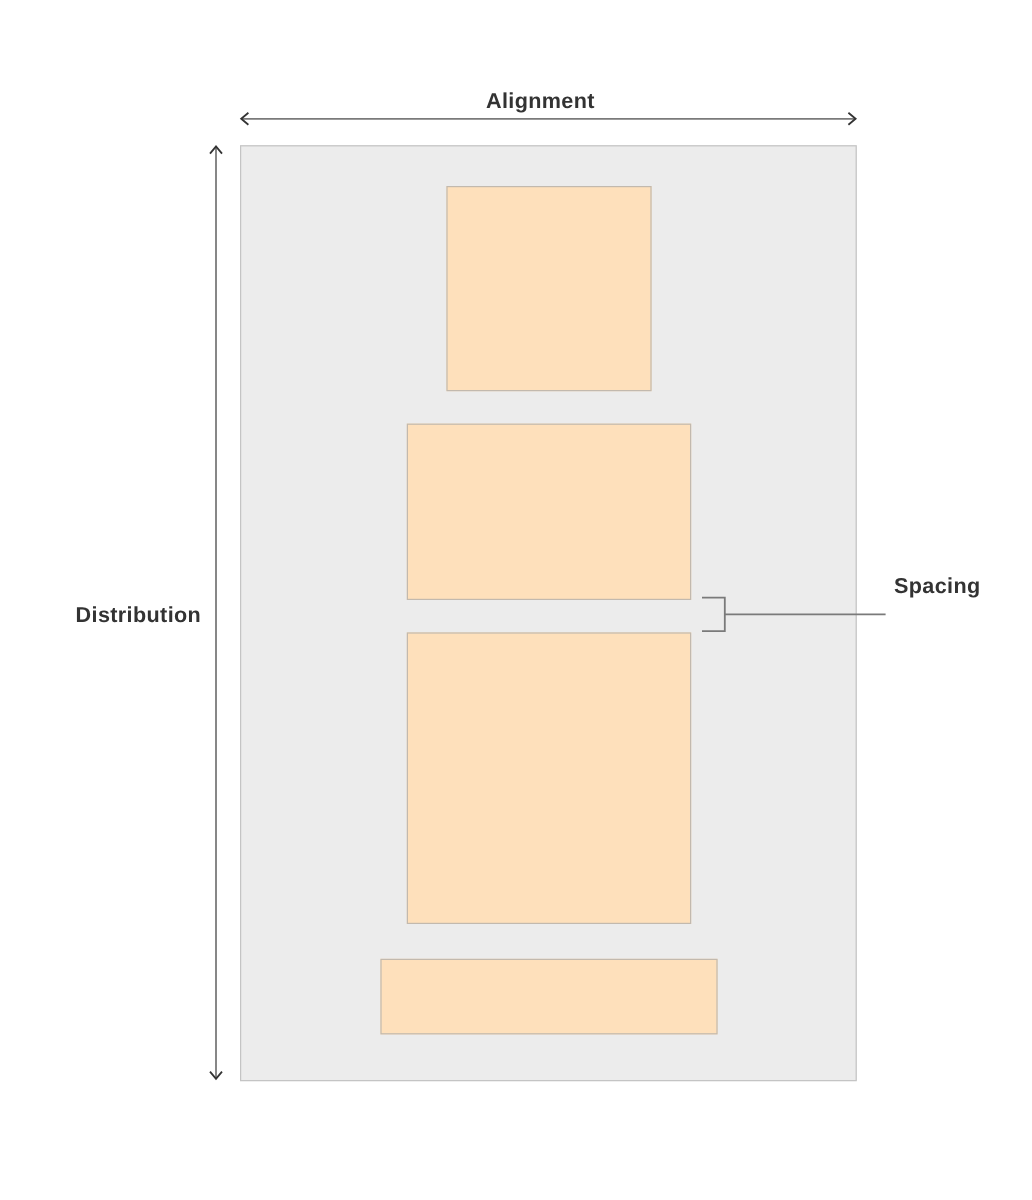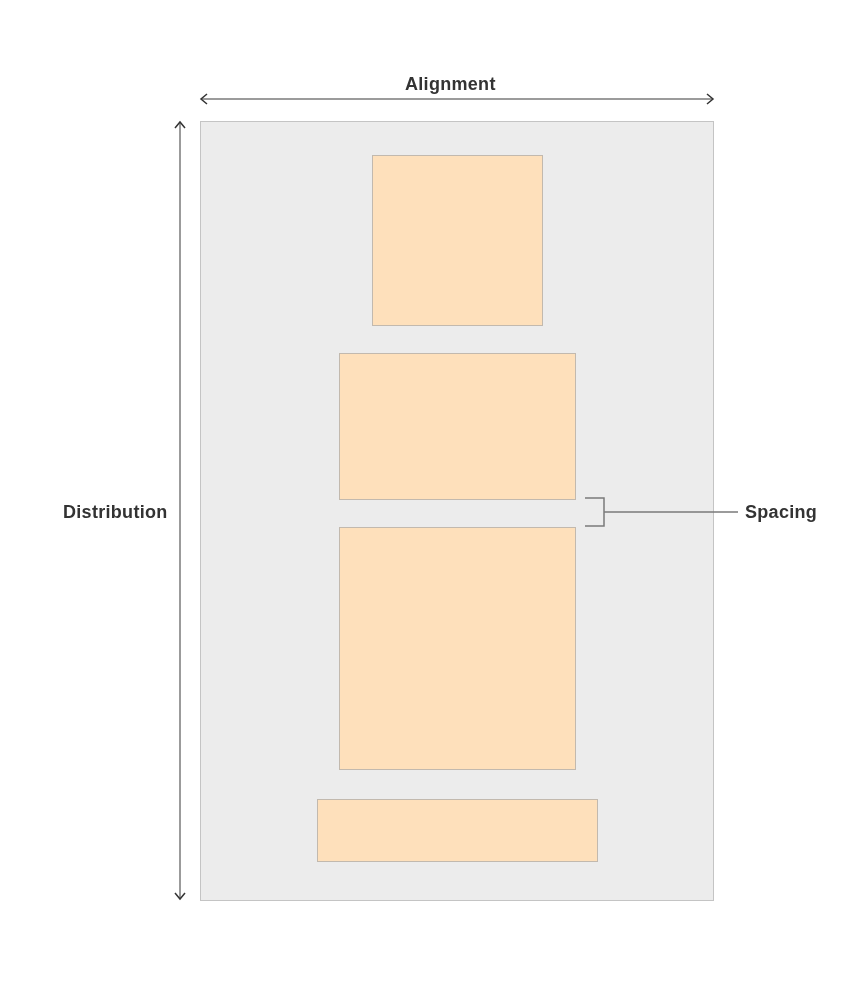--- a/index.html
+++ b/index.html
@@ -9,21 +9,21 @@
   .container { position: absolute; left: 200px; top: 121px; width: 512px; height: 778px;
                background: #ececec; border: 1.5px solid #c4c4c4; box-sizing: content-box; }
   .box { position: absolute; background: #fee0bb; border: 1.5px solid #c2b9ae; box-sizing: border-box; }
   svg.overlay { position: absolute; left: 0; top: 0; }
 </style>
 </head>
 <body>
 
 <div class="label" style="left:405px; top:74px;text-align:right;">Alignment</div>
 <div class="label" style="left:63px; top:502px;">Distribution</div>
-<div class="label" style="left:745px; top:502px;">Spacing</div>
+<div class="label" style="left:745px; top:478px;">Spacing</div>
 
 <div class="container"></div>
 
 <div class="box" style="left:372px; top:155px; width:171px; height:171px;"></div>
 <div class="box" style="left:339px; top:353px; width:237px; height:147px;"></div>
 <div class="box" style="left:339px; top:527px; width:237px; height:243px;"></div>
 <div class="box" style="left:317px; top:799px; width:281px; height:63px;"></div>
 
 <svg class="overlay" width="860" height="1000">
 

